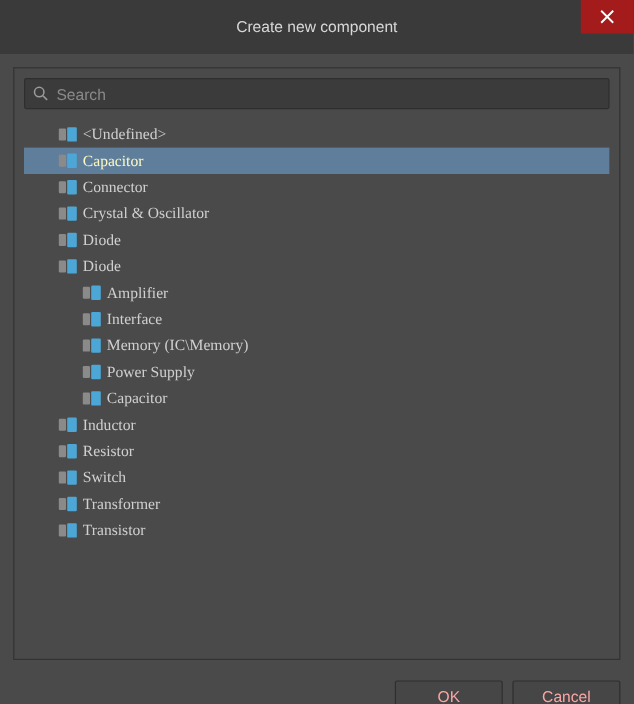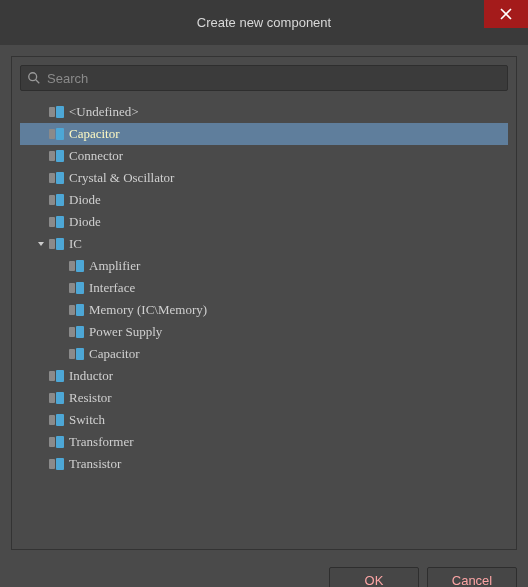--- a/index.html
+++ b/index.html
@@ -162,30 +162,20 @@
           <span class="comp-icon"></span>
           <span class="label">Diode</span>
         </div>
         <div class="tree-row">
           <span class="indent" style="width: 14px;"></span>
           <span class="expander"></span>
           <span class="comp-icon"></span>
           <span class="label">Diode</span>
         </div>
         <div class="tree-row">
-          <span class="indent" style="width: 14px;"></span>
-          <span class="expander">
-            <svg viewBox="0 0 8 8">
-              <path d="M1 2 L7 2 L4 6 Z" fill="#ccc"></path>
-            </svg>
-          </span>
-          <span class="comp-icon"></span>
-          <span class="label">IC</span>
-        </div>
-        <div class="tree-row">
           <span class="indent" style="width: 34px;"></span>
           <span class="expander"></span>
           <span class="comp-icon"></span>
           <span class="label">Amplifier</span>
         </div>
         <div class="tree-row">
           <span class="indent" style="width: 34px;"></span>
           <span class="expander"></span>
           <span class="comp-icon"></span>
           <span class="label">Interface</span>

